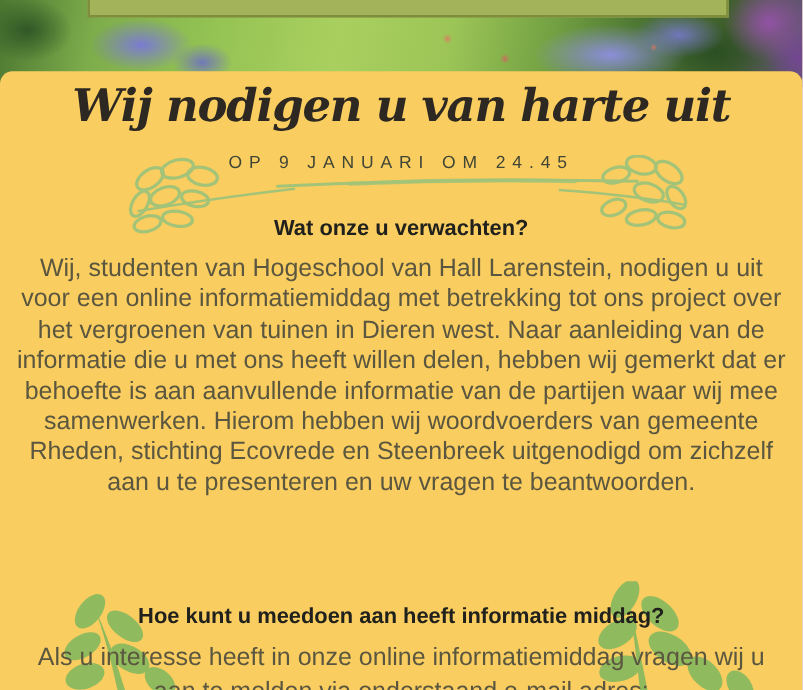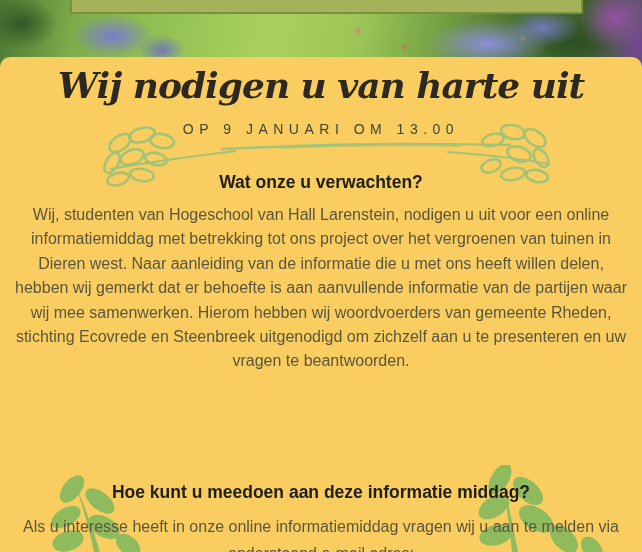--- a/index.html
+++ b/index.html
@@ -47,21 +47,21 @@
     font-size:14px;letter-spacing:5.5px;color:#414536;z-index:3;
   }
   .heading{
     position:absolute;left:0;right:0;text-align:center;
     font-size:17.5px;font-weight:bold;color:#20201d;z-index:3;
   }
   .heading-1{top:172px;}
   .heading-2{top:482px;}
   .body-block{
     position:absolute;left:13px;right:13px;text-align:center;
-    font-size:16px;line-height:24.4px;color:#5a563f;z-index:3;
+    font-size:20px;line-height:24.4px;color:#5a563f;z-index:3;
   }
   .body-block p{margin:0;}
   .block-1{top:203px;}
   .block-2{top:513px;line-height:27px;}
   
   .deco{position:absolute;z-index:1;}
   .laurel-left{left:98px;top:125px;}
   .laurel-right{left:445px;top:124px;}
   .brush-line{left:220px;top:138px;}
   .leaves-bl{left:38px;top:473px;}
@@ -73,21 +73,21 @@
 <div id="canvas">
 
   <div class="photo"></div>
 
   <div class="header-bar" style="background:#a3b35a;"></div>
 
   <div class="card"></div>
 
   <div class="title">Wij nodigen u van harte uit</div>
 
-  <div class="subtitle">OP 9 JANUARI OM 13.00</div>
+  <div class="subtitle">OP 9 JANUARI OM 24.45</div>
 
   <svg class="deco laurel-left" width="140" height="62" viewBox="0 0 140 62">
     <g fill="none" stroke="#a3c378" stroke-width="2.6">
       <path d="M12 44 Q 70 34 138 26" stroke-width="2"></path>
       <ellipse cx="22" cy="18" rx="12" ry="7" transform="rotate(-35 22 18)"></ellipse>
       <ellipse cx="44" cy="10" rx="13" ry="7" transform="rotate(-15 44 10)"></ellipse>
       <ellipse cx="64" cy="16" rx="12" ry="7" transform="rotate(10 64 16)"></ellipse>
       <ellipse cx="14" cy="38" rx="11" ry="6" transform="rotate(-60 14 38)"></ellipse>
       <ellipse cx="34" cy="32" rx="12" ry="7" transform="rotate(-20 34 32)"></ellipse>
       <ellipse cx="58" cy="34" rx="11" ry="6" transform="rotate(12 58 34)"></ellipse>
@@ -139,19 +139,19 @@
       <ellipse cx="140" cy="84" rx="14" ry="9" transform="rotate(55 140 84)"></ellipse>
     </g>
   </svg>
 
   <div class="heading heading-1">Wat onze u verwachten?</div>
 
   <div class="body-block block-1">
     <p>Wij, studenten van Hogeschool van Hall Larenstein, nodigen u uit voor een online informatiemiddag met betrekking tot ons project over het vergroenen van tuinen in Dieren west. Naar aanleiding van de informatie die u met ons heeft willen delen, hebben wij gemerkt dat er behoefte is aan aanvullende informatie van de partijen waar wij mee samenwerken. Hierom hebben wij woordvoerders van gemeente Rheden, stichting Ecovrede en Steenbreek uitgenodigd om zichzelf aan u te presenteren en uw vragen te beantwoorden.</p>
   </div>
 
-  <div class="heading heading-2">Hoe kunt u meedoen aan deze informatie middag?</div>
+  <div class="heading heading-2">Hoe kunt u meedoen aan heeft informatie middag?</div>
 
   <div class="body-block block-2">
     <p>Als u interesse heeft in onze online informatiemiddag vragen wij u aan te melden via onderstaand e-mail adres:</p>
   </div>
 
 </div>
 
 </body></html>

